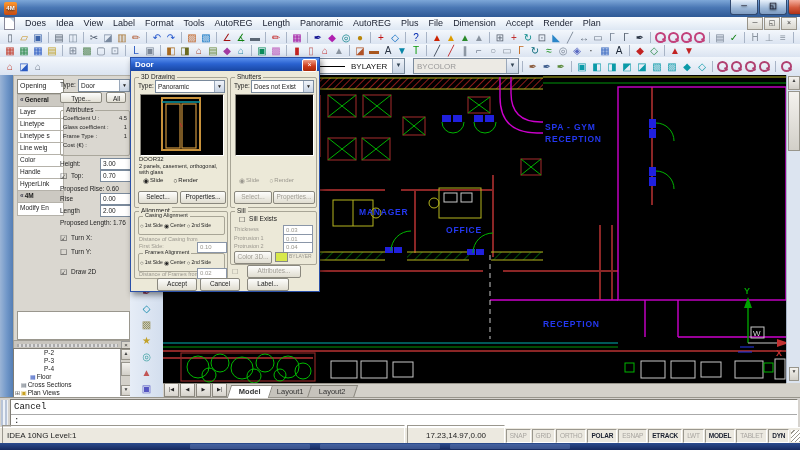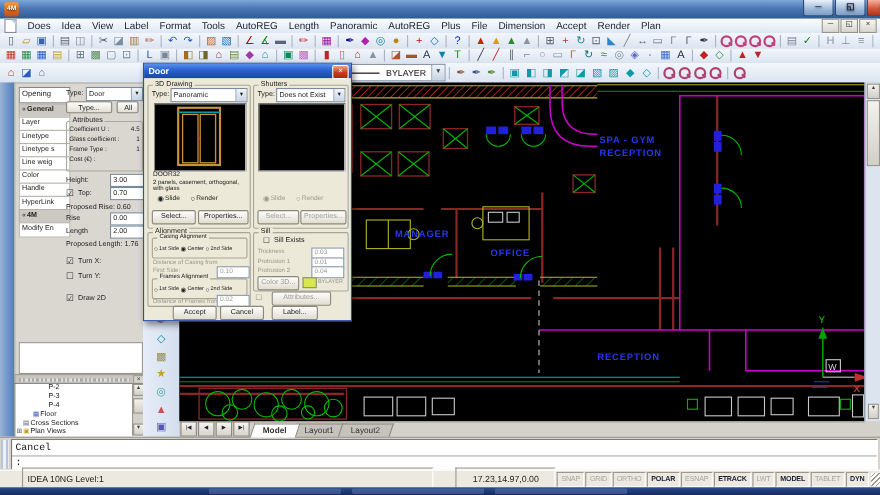--- a/index.html
+++ b/index.html
@@ -107,21 +107,21 @@
            background:repeating-linear-gradient(90deg,#b8c4d8 0 2px,#eef2f8 2px 4px)}
   #cmdbox{position:absolute;left:10px;top:1px;right:2px;bottom:1px;background:#fff;
           border:1px solid;border-color:#7f7c74 #fff #fff #7f7c74;
           font-family:"Liberation Mono",monospace;font-size:9px;color:#111}
   #cmdhist{height:14px;line-height:14px;padding:0 3px;border-bottom:1px solid #aaa}
   #cmdin{height:12px;line-height:12px;padding:0 3px}
   
   #status{left:0;top:427px;width:800px;height:16px;background:#ece9e0;border-top:1px solid #fff;
           display:flex;align-items:center;font-size:8px;color:#222}
   .scell{height:12px;line-height:11px;border:1px solid;border-color:#9a978e #fff #fff #9a978e;
-         margin-left:20px;padding:4px 4px;white-space:nowrap;overflow:hidden}
+         margin-left:2px;padding:4px 4px;white-space:nowrap;overflow:hidden}
   #smode{width:450px}
   #scoords{width:100px;text-align:center}
   .tg{height:12px;line-height:11px;border:1px solid;border-color:#9a978e #fff #fff #9a978e;
       margin-left:1px;padding:0 3px;font-size:6.5px;letter-spacing:-.2px;color:#a8a5a0}
   .tg.on{color:#1a2030;font-weight:bold}
   #sgrip{width:10px;height:12px;margin-left:2px;
          background:repeating-linear-gradient(135deg,#fff 0 2px,#9a978e 2px 3px)}
   
   #taskbar{left:0;top:443px;width:800px;height:7px;background:linear-gradient(#2c4c8e,#16295e)}
   #taskbar .seg{position:absolute;top:1px;height:5px;background:rgba(120,150,210,.35);border-radius:1px}
@@ -309,20 +309,24 @@
   </div>
 <div class="abs tbar" id="tb3">
   <span id="tb3left" style="display:flex;align-items:center">
       <span class="tbi" style="color: rgb(194, 58, 42);">⌂</span>
       <span class="tbi" style="color: rgb(42, 90, 194);">◪</span>
       <span class="tbi" style="color: rgb(106, 118, 134);">⌂</span>
     </span>
   <span class="combo" id="ltcombo" style="margin-left:262px;width:96px">
     <span class="lineswatch"></span>
     <span class="ctext">BYLAYER</span>
+      <i class="ca">▼</i>
+  </span>
+  <span class="combo disabled" style="margin-left:8px;width:104px">
+    <span class="ctext">BYCOLOR</span>
       <i class="ca">▼</i>
   </span>
   <span class="tsep"></span>
   <span id="tb3mid" style="display:flex;align-items:center">
       <span class="tbi" style="color: rgb(138, 90, 58);">✒</span>
       <span class="tbi" style="color: rgb(58, 90, 138);">✒</span>
       <span class="tbi" style="color: rgb(90, 138, 58);">✒</span>
     </span>
   <span class="tsep"></span>
   <span id="tb3view" style="display:flex;align-items:center;gap:1px">

